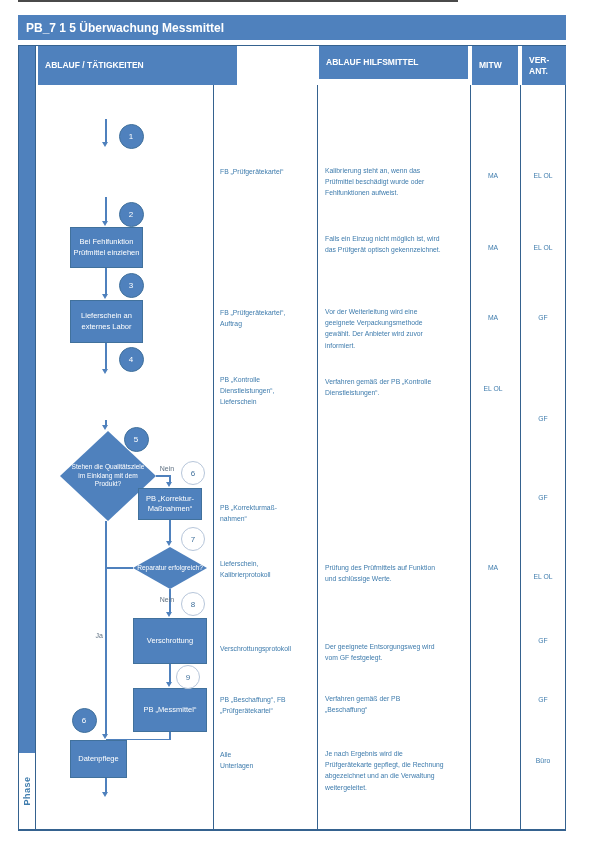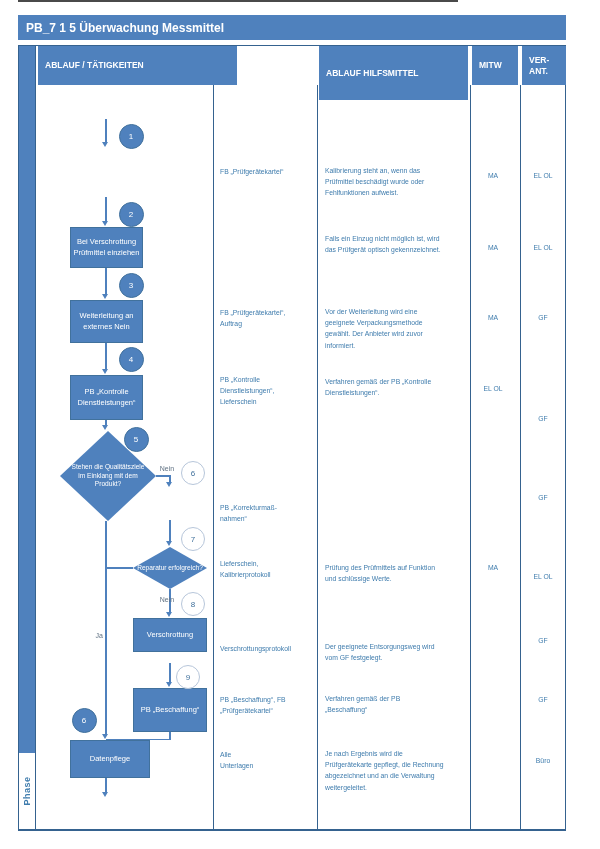--- a/index.html
+++ b/index.html
@@ -53,21 +53,21 @@
   <div class="abs frame" style="left:18px;top:45px;width:548px;height:786px;"></div>
 
   <div class="abs band" style="left:19px;top:46px;width:17px;height:707px;"></div>
   <div class="abs phasecell" style="left:19px;top:753px;width:17px;height:76px;">
     <span class="phasetxt">Phase</span>
   </div>
 
   <div class="abs hcell" style="left:38px;top:46px;width:199px;height:39px;">
     <span>ABLAUF / TÄTIGKEITEN</span>
     </div>
-  <div class="abs hcell" style="left:319px;top:46px;width:149px;height:54px;">
+  <div class="abs hcell" style="left:319px;top:46px;width:149px;height:33px;">
     <span>ABLAUF HILFSMITTEL</span>
     </div>
   <div class="abs hcell" style="left:472px;top:46px;width:46px;height:39px;">
     <span>MITW</span>
     </div>
   <div class="abs hcell" style="left:522px;top:46px;width:44px;height:39px;">
     <span style="width:30px;">VER-ANT.</span>
     </div>
 
   <div class="abs gridv" style="left:213px;top:85px;height:745px;"></div>
@@ -100,49 +100,49 @@
   <div class="abs arr" style="left:166.3px;top:612px;"></div>
   <div class="abs vline" style="left:169.3px;top:663px;height:19px;"></div>
   <div class="abs arr" style="left:166.3px;top:682px;"></div>
   <div class="abs hline" style="left:106px;top:567px;width:27px;"></div>
   <div class="abs vline" style="left:169.3px;top:732px;height:8px;"></div>
   <div class="abs hline" style="left:106px;top:738.5px;width:65px;"></div>
 
 
 
   <div class="abs fbox" style="left:70px;top:227px;width:73px;height:41px;">
-    <span>Bei Verschrottung Prüfmittel einziehen</span>
+    <span>Bei Fehlfunktion Prüfmittel einziehen</span>
     </div>
 
   <div class="abs fbox" style="left:70px;top:300px;width:73px;height:43px;">
-    <span>Weiterleitung an externes Nein</span>
-    </div>
-
-  <div class="abs fbox" style="left:70px;top:375px;width:73px;height:45px;">
-    <span>PB „Kontrolle Dienstleistungen“</span>
-    </div>
+    <span>Lieferschein an externes Labor</span>
+    </div>
+
 
   <div class="abs diamond" style="left:60px;top:431px;width:96px;height:90px;padding:0 8px;box-sizing:border-box;">
     <span>Stehen die Qualitätsziele im Einklang mit dem Produkt?</span>
     </div>
 
+  <div class="abs fbox" style="left:138px;top:488px;width:64px;height:32px;">
+    <span>PB „Korrektur-Maßnahmen“</span>
+    </div>
 
   <div class="abs diamond" style="left:133px;top:547px;width:74px;height:42px;">
     <span>Reparatur erfolgreich?</span>
     </div>
 
-  <div class="abs fbox" style="left:133px;top:618px;width:74px;height:34px;">
+  <div class="abs fbox" style="left:133px;top:618px;width:74px;height:46px;">
     <span>Verschrottung</span>
     </div>
 
   <div class="abs fbox" style="left:133px;top:688px;width:74px;height:44px;">
-    <span>PB „Beschaffung“</span>
-    </div>
-
-  <div class="abs fbox" style="left:70px;top:740px;width:80px;height:38px;">
+    <span>PB „Messmittel“</span>
+    </div>
+
+  <div class="abs fbox" style="left:70px;top:740px;width:57px;height:38px;">
     <span>Datenpflege</span>
     </div>
 
 
   <div class="abs badge" style="left:118.5px;top:123.5px;width:25px;height:25px;">
     <span>1</span>
     </div>
   <div class="abs badge" style="left:118.5px;top:201.5px;width:25px;height:25px;">
     <span>2</span>
     </div>

